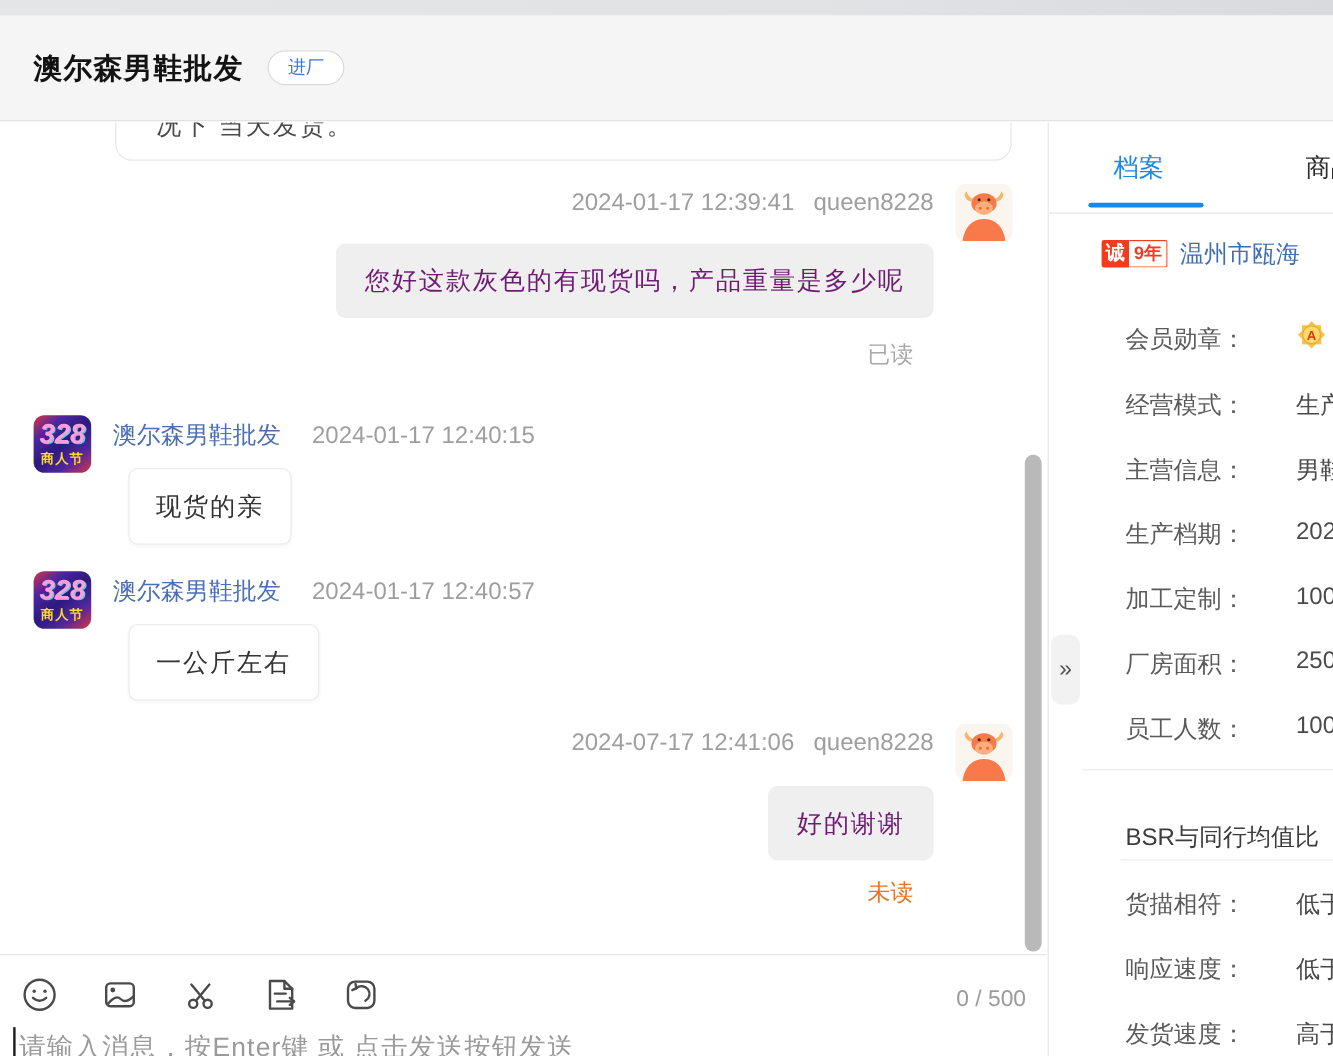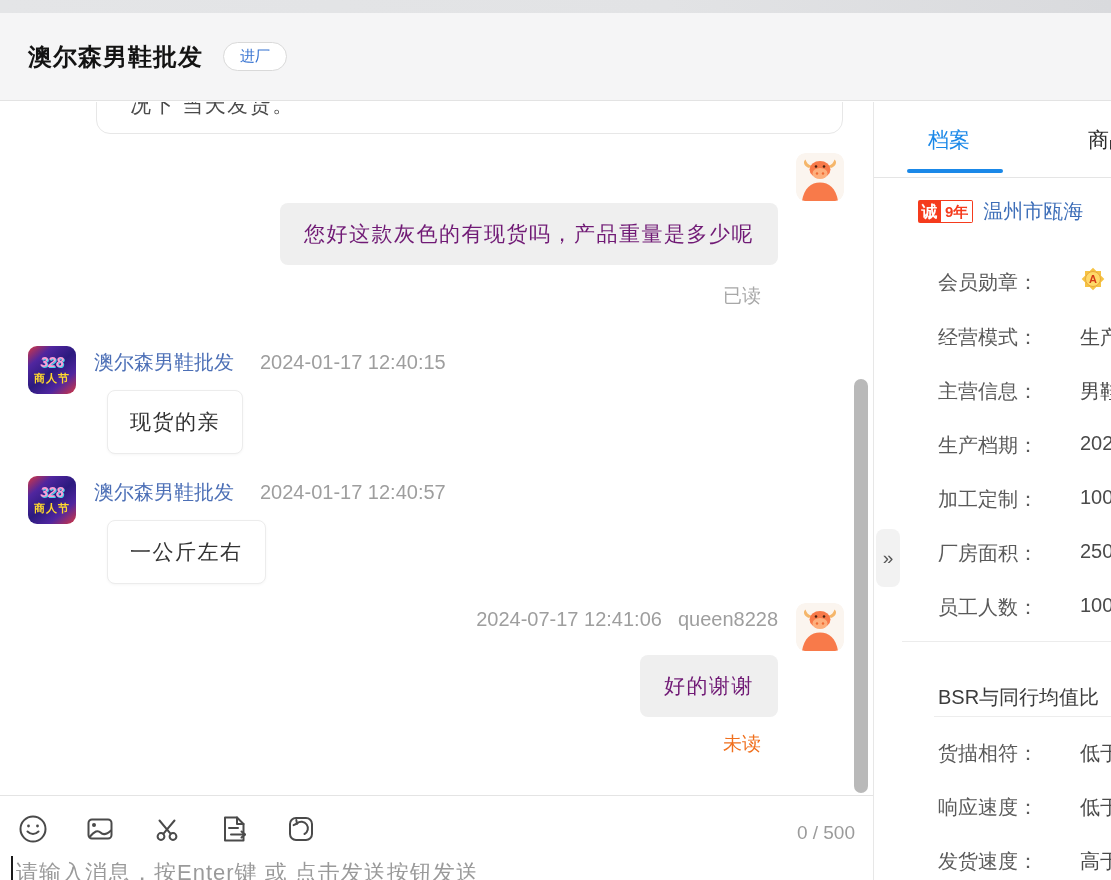--- a/index.html
+++ b/index.html
@@ -32,21 +32,21 @@
   .bubble-in { position:absolute; background:#fff; border:1px solid #ececec; border-radius:8px;
     padding:17px 22px; font-size:21px; color:#333; letter-spacing:1.5px; white-space:nowrap;
     box-shadow:0 1px 3px rgba(0,0,0,0.04); }
   .status { position:absolute; font-size:19px; }
   .status.read { color:#a8a8a8; }
   .status.unread { color:#f0701e; }
   .in-name { position:absolute; font-size:20px; color:#4c6fb6; white-space:nowrap; }
   .in-name .in-time { margin-left:26px; font-size:20px; color:#9e9e9e; }
   .seller-avatar { display:flex; flex-direction:column; align-items:center; justify-content:center;
     background:linear-gradient(140deg,#d8373f 0%,#50269f 24%,#2b1a7e 50%,#50269f 74%,#d8373f 100%); }
-  .a328 { font-size:14px; font-weight:800; font-style:italic; color:#ff9fd6;
+  .a328 { font-size:23px; font-weight:800; font-style:italic; color:#ff9fd6;
     text-shadow:1px 1px 0 #45d5e8; line-height:1; }
   .afest { font-size:11px; font-weight:800; color:#ffd92e; margin-top:2px; letter-spacing:1px; }
   .scroll-thumb { position:absolute; left:854px; top:277px; width:14px; height:414px;
     border-radius:7px; background:#b9b9b9; }
   
   .composer { position:absolute; left:0; top:693px; width:873px; height:85px;
     background:#fff; border-top:1px solid #e4e4e4; }
   .toolbar { position:absolute; left:17px; top:17px; display:flex; gap:35px; }
   .tool { width:32px; height:32px; display:inline-flex; cursor:pointer; }
   .tool svg { width:32px; height:32px; stroke:#4a4a4a; fill:none; stroke-width:2; stroke-linecap:round; stroke-linejoin:round; }
@@ -89,20 +89,23 @@
     <button class="pill">进厂</button>
   </div>
 
   <div class="chat-col">
     <div class="chat-body">
 
       <div class="bubble-partial">
         <span>况下 当天发货。</span>
       </div>
 
+      <div class="meta" style="top:56px; right:95px;">
+        <span>2024-01-17 12:39:41</span><span class="sender">queen8228</span>
+      </div>
       <div class="avatar" style="top:51px; right:29px;">
         <svg viewBox="0 0 48 48" width="48" height="48">
           <rect width="48" height="48" rx="9" fill="#fbf5ef"></rect>
           <path d="M13,15 C8,13.5 6.5,8.5 9.5,6.5 C10.5,10 12.5,12 16,13 Z" fill="#f5b66a"></path>
           <path d="M35,15 C40,13.5 41.5,8.5 38.5,6.5 C37.5,10 35.5,12 32,13 Z" fill="#f5b66a"></path>
           <ellipse cx="24" cy="16.5" rx="10.5" ry="8.5" fill="#f87a4a"></ellipse>
           <circle cx="20" cy="13.5" r="1.3" fill="#4a2413"></circle>
           <circle cx="28" cy="13.5" r="1.3" fill="#4a2413"></circle>
           <ellipse cx="24" cy="20.5" rx="7.5" ry="5.5" fill="#fdaf7d"></ellipse>
           <circle cx="21" cy="20.5" r="1.2" fill="#ef6a33"></circle>

